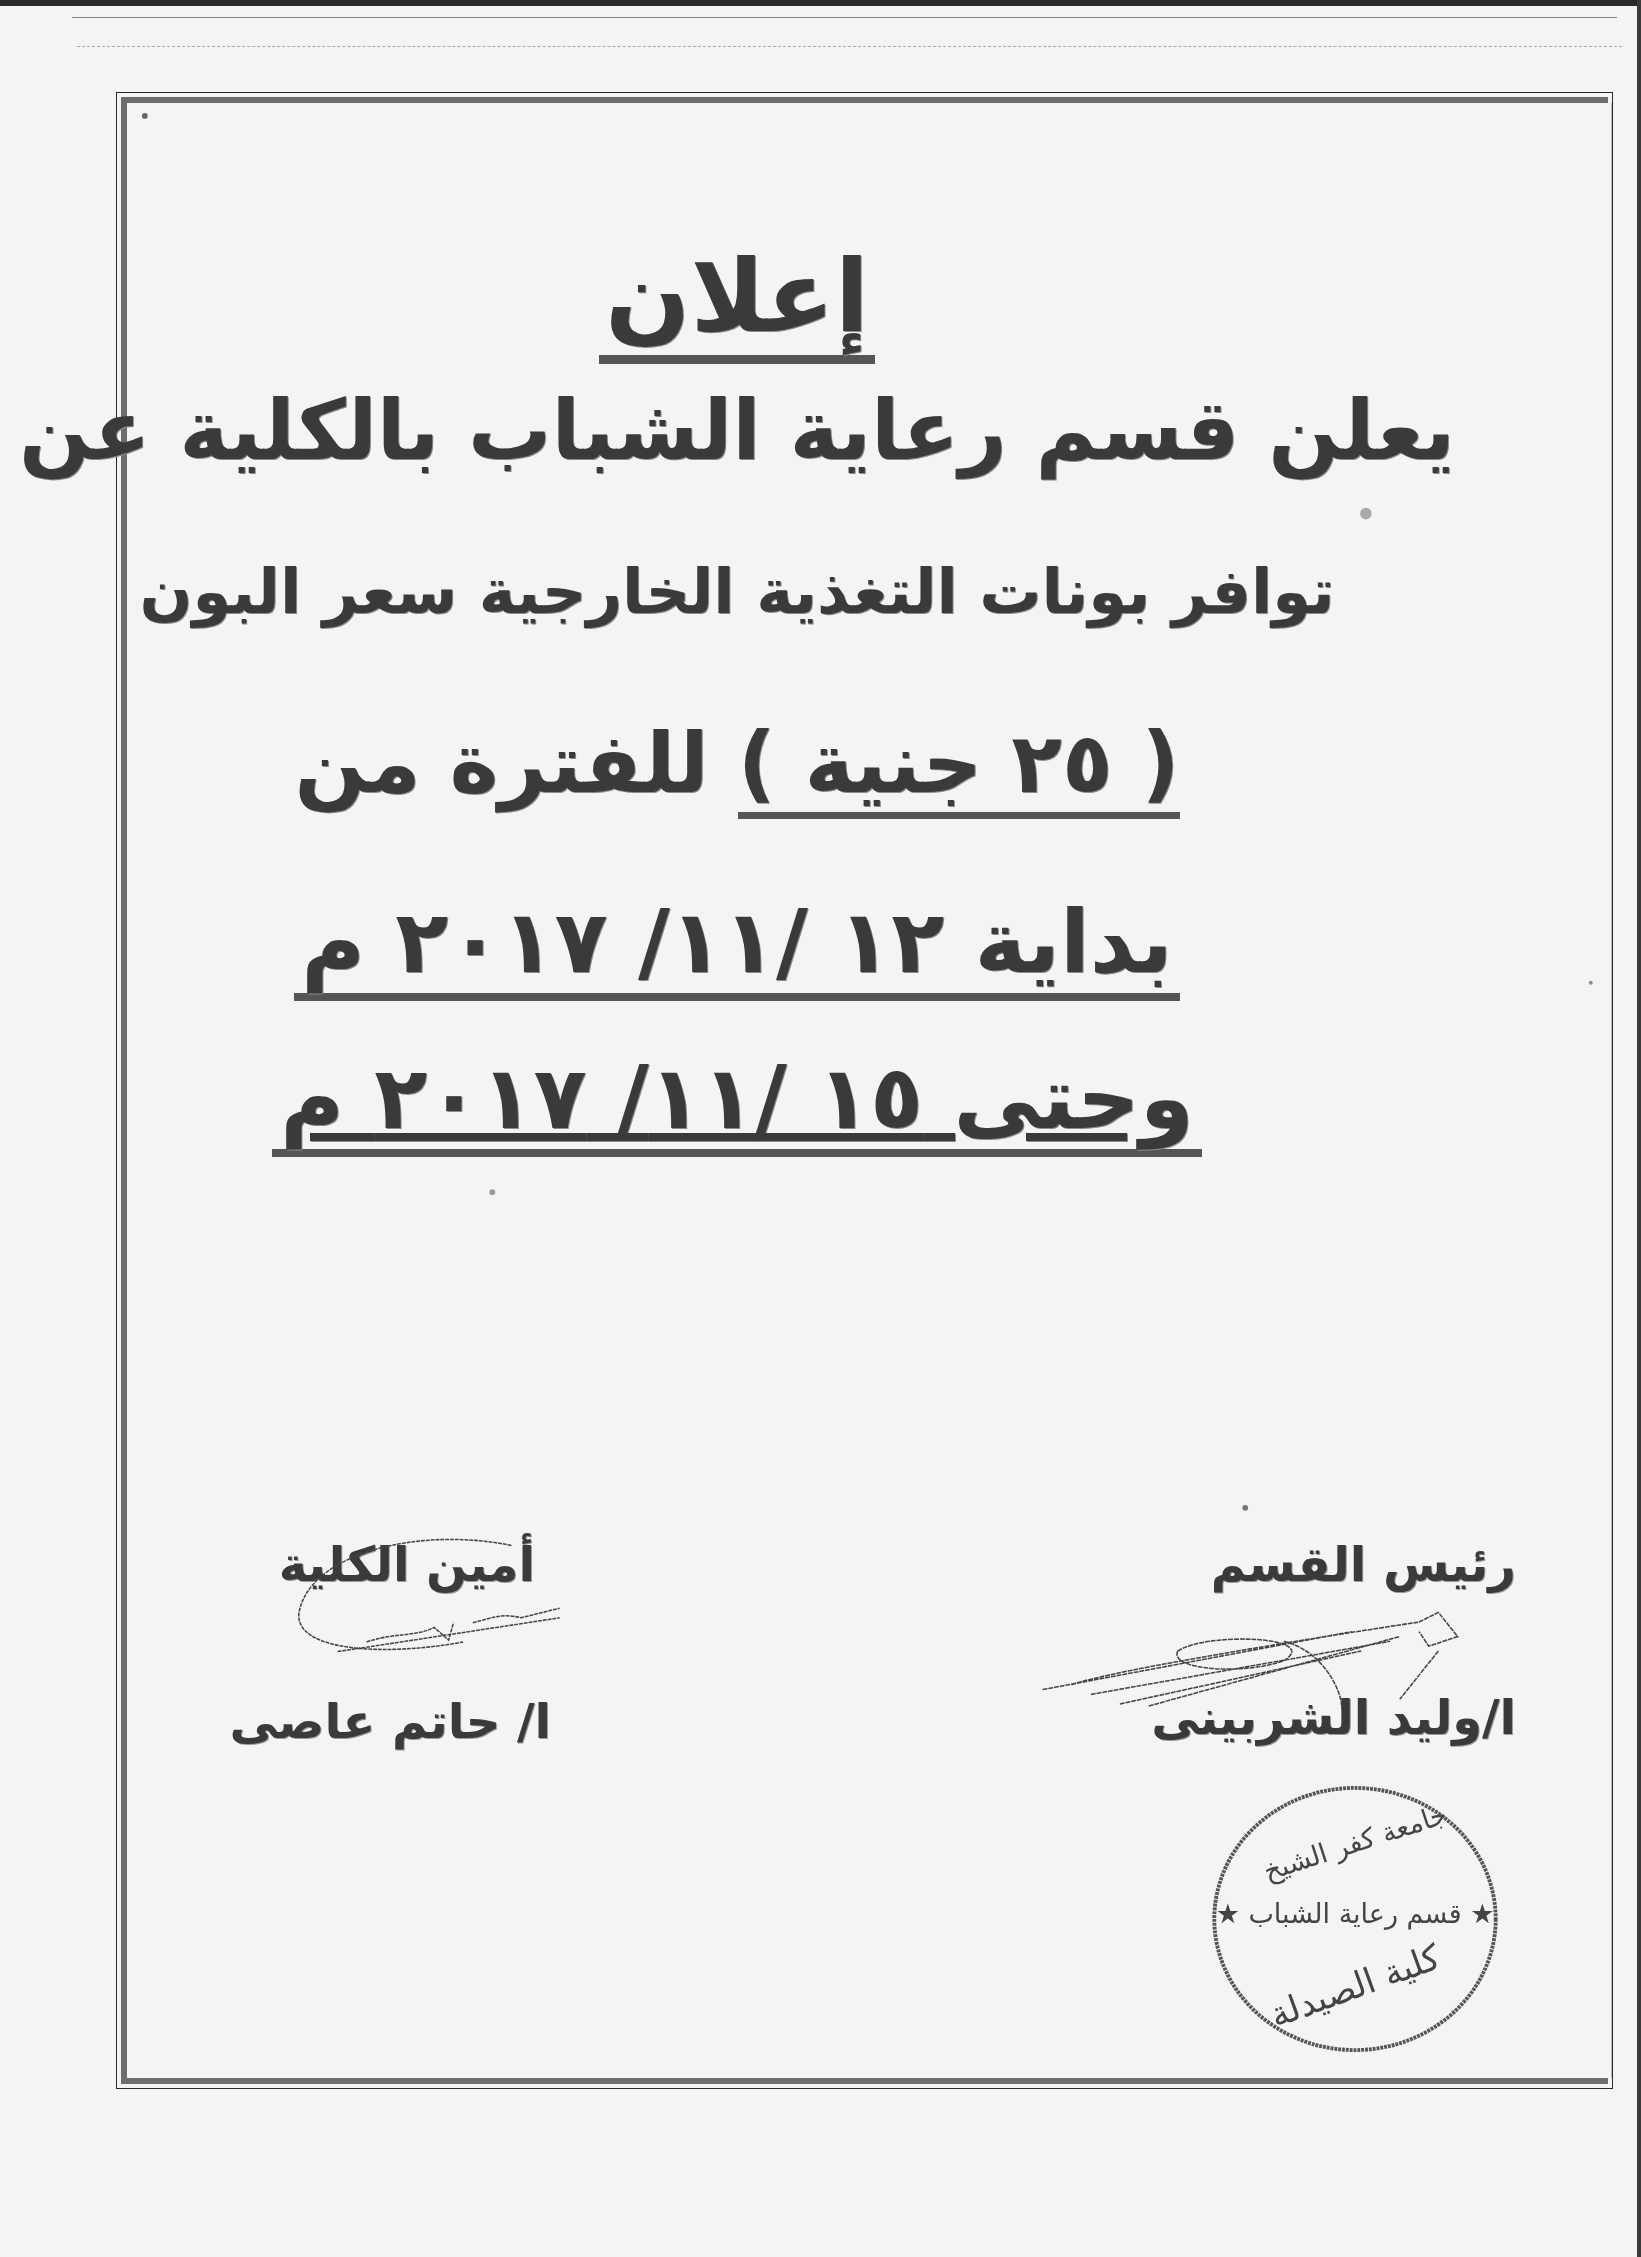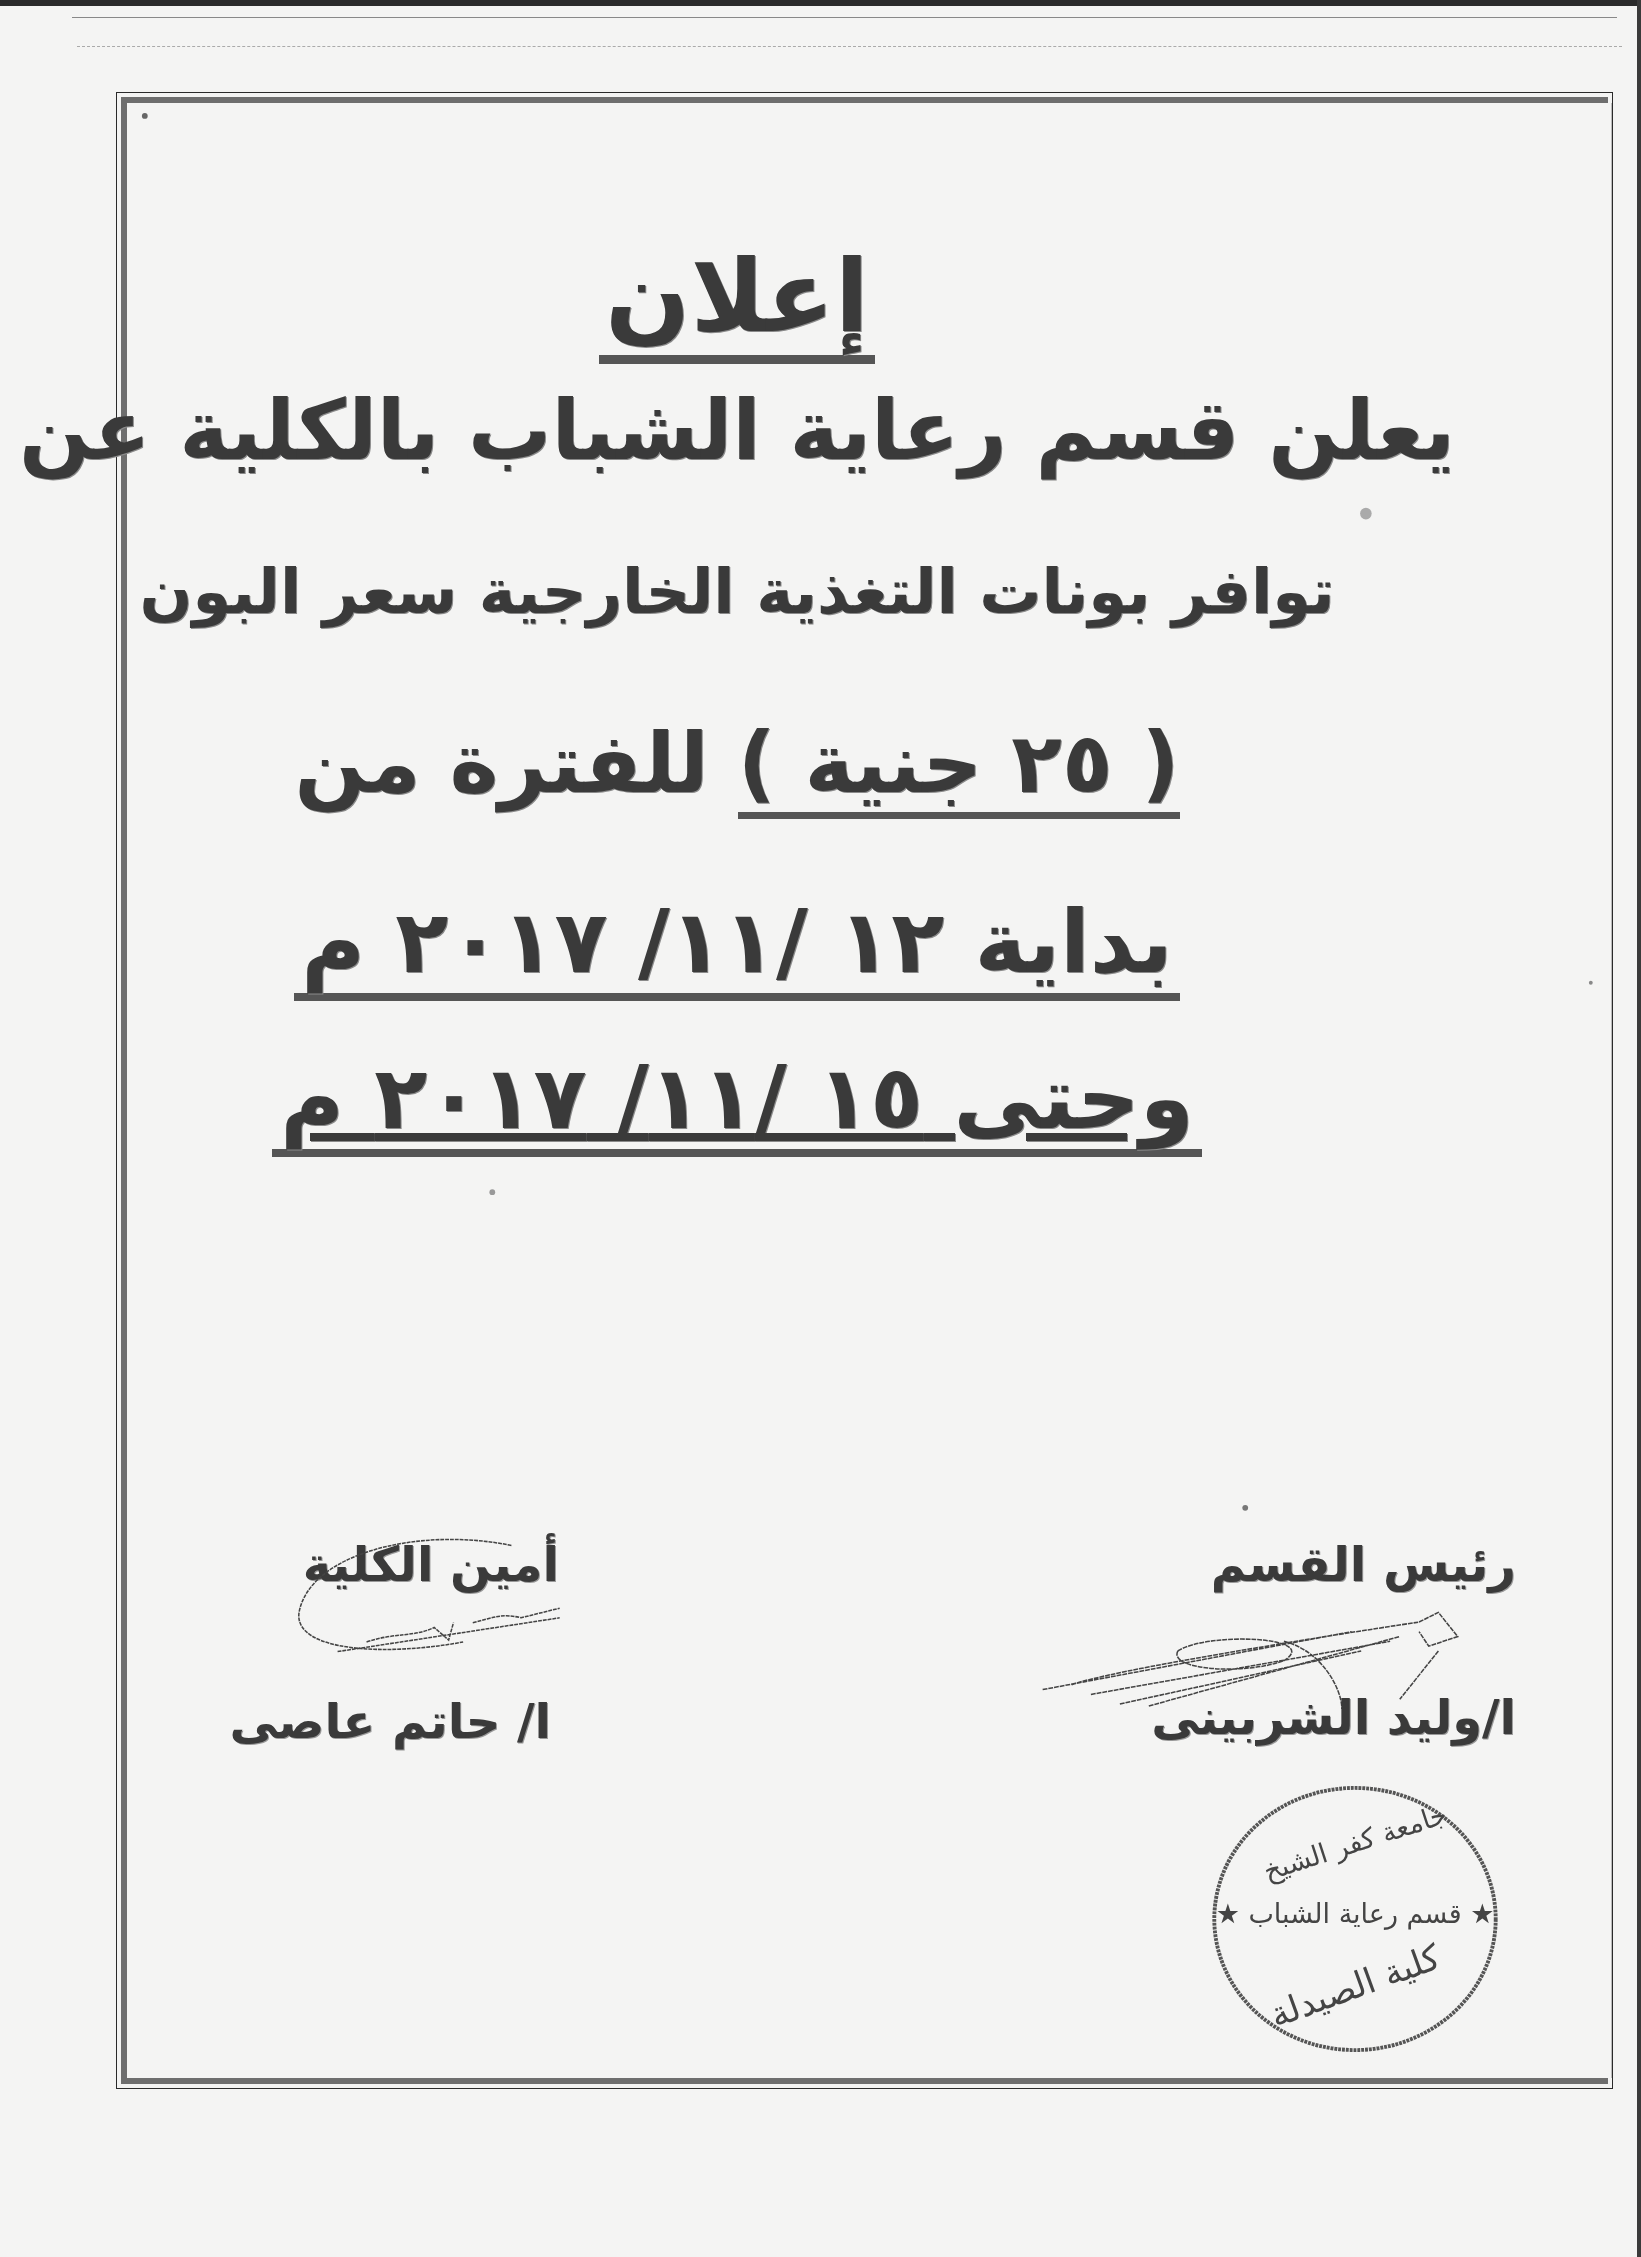--- a/index.html
+++ b/index.html
@@ -40,21 +40,21 @@
   .l3 .u { border-bottom:7.7px solid #555; }
   .l4 { top:877px; font-size:87px; line-height:106px;margin-top:12px; }
   .l4 span { border-bottom:8.7px solid #555; padding:0 7.7px; }
   .l5 { top:1045px; font-size:87px; line-height:106px; }
   .l5 span { border-bottom:8.7px solid #555; padding:0 7.7px;text-decoration:underline; }
 
   .sig-label, .sig-name {
     position:absolute; direction:rtl; font-weight:bold; font-size:48px; line-height:58px;
     color:#3a3a3a; text-shadow:1px 1px 0 #999; white-space:nowrap;
   }
-  .sec-title { left:308px; top:1535px; width:251px; text-align:center; }
+  .sec-title { left:284px; top:1535px; width:251px; text-align:center; }
   .sec-name  { left:261px; top:1692px; width:290px; }
   .head-title{ left:1323px; top:1535px; width:193px; text-align:center; }
   .head-name { left:1188px; top:1688px; width:328px; text-align:center; }
 
   .signature { position:absolute; }
   .sig-left { left:270px; top:1526px; width:309px; height:145px; }
   .sig-right { left:1033px; top:1593px; width:444px; height:116px; }
 
   .stamp { position:absolute; left:1212px; top:1786px; width:286px; height:266px; }
   .stamp-mid {

